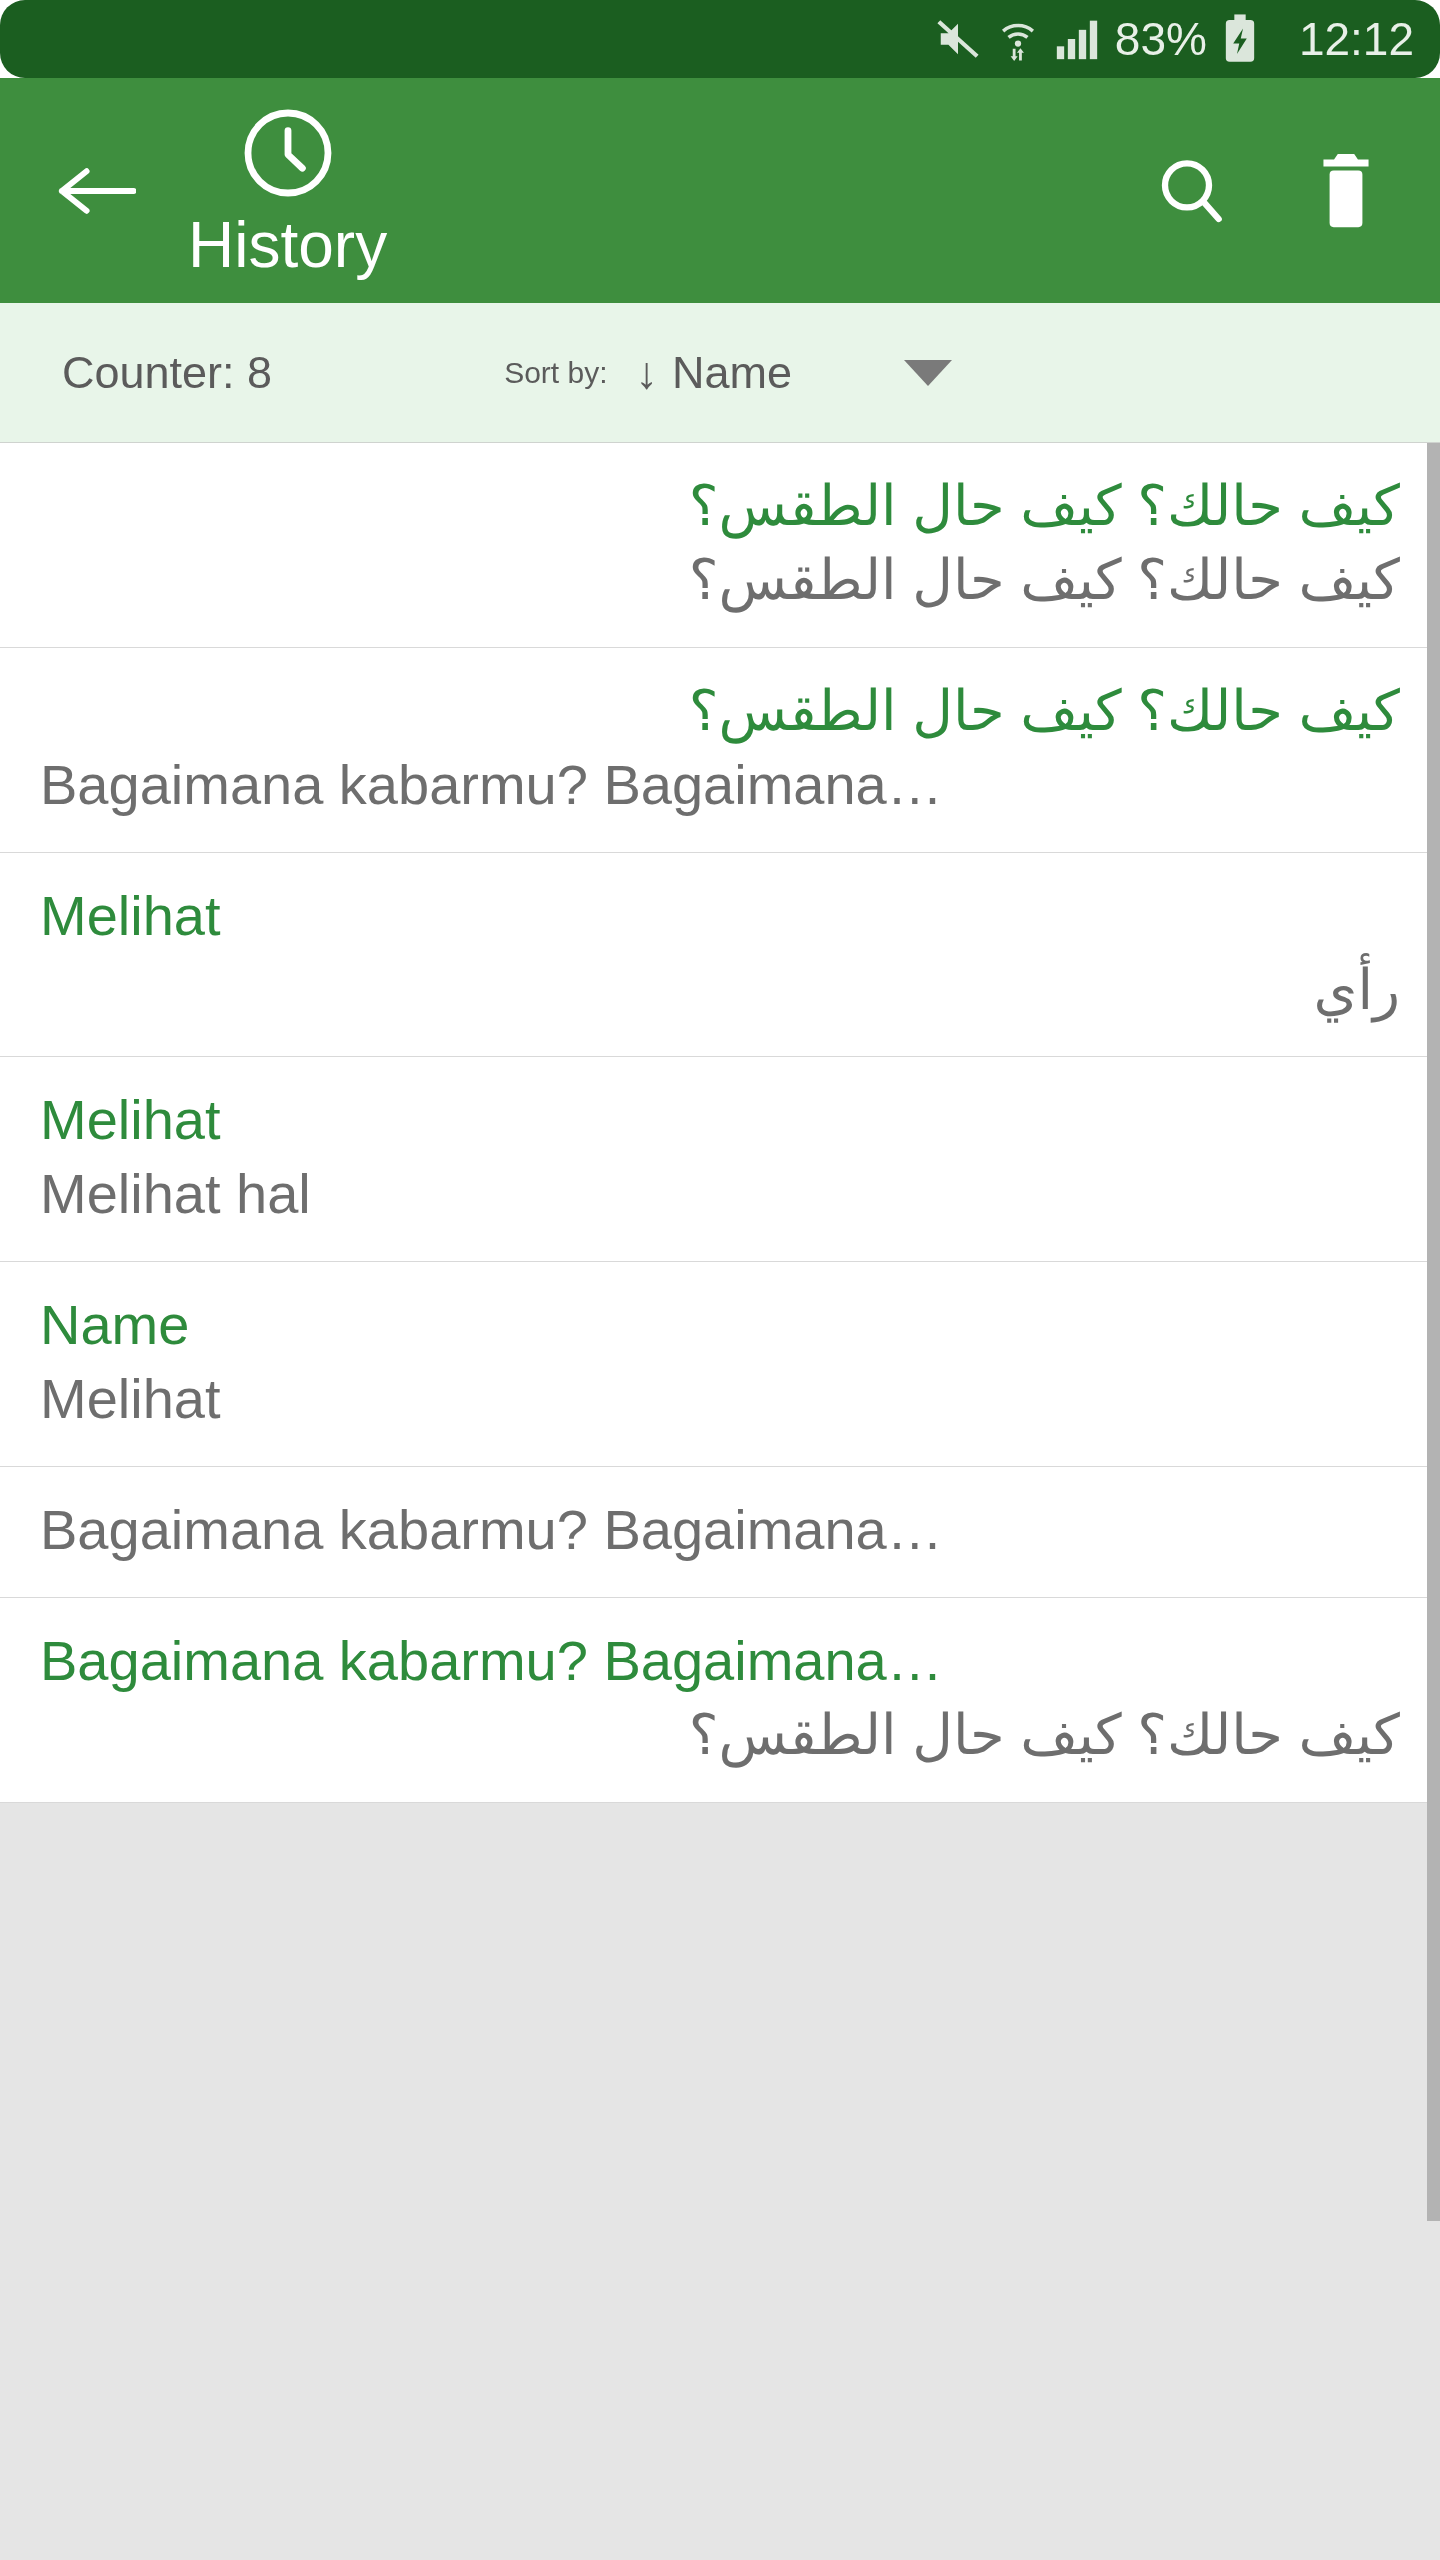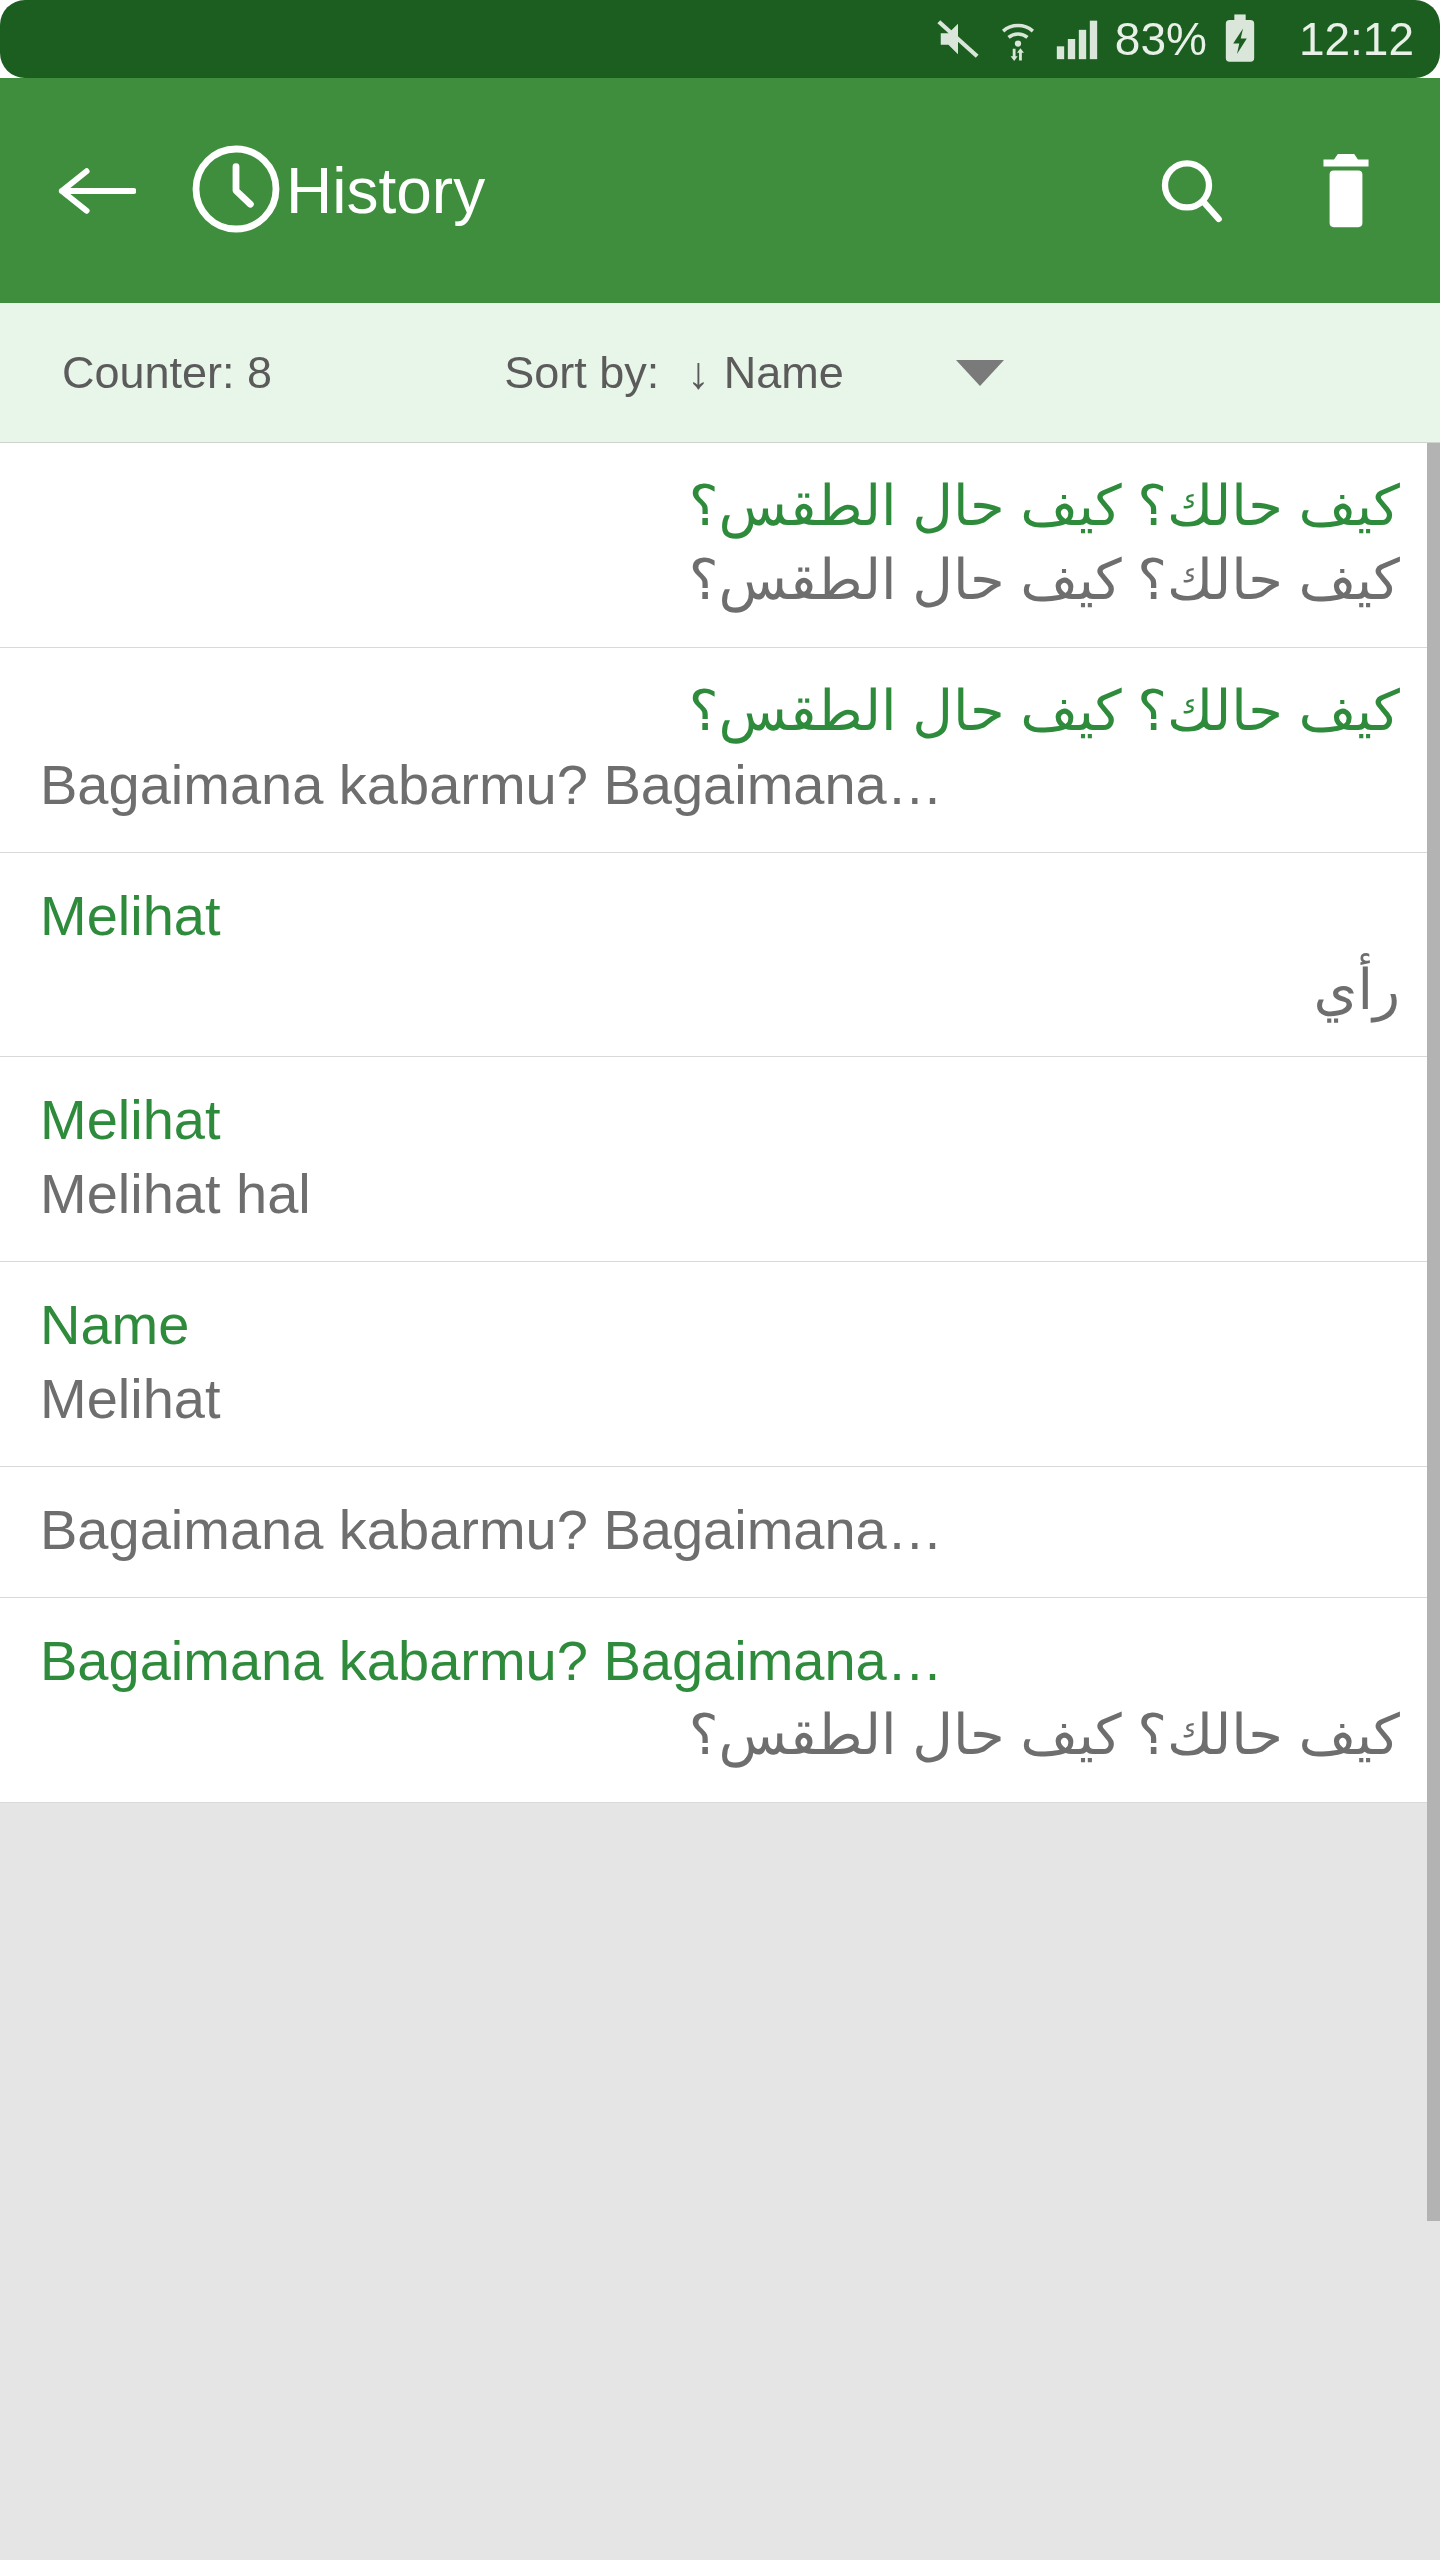--- a/index.html
+++ b/index.html
@@ -27,21 +27,21 @@
   
   .appbar{
     height:225px; width:100%;
     background:#3e8e3e;
     display:flex; align-items:center;
     padding:0 44px 0 52px;
     position:relative;
   }
   .appbar .back{ width:92px; display:flex; align-items:center; }
   .appbar .titlewrap{
-    display:flex; align-items:center; margin-left:44px; gap:2px;
+    display:flex; align-items:center; margin-left:44px; gap:8px;flex-direction:column;
   }
   .appbar .title{
     color:#ffffff; font-size:64px; font-weight:400; line-height:1;
     white-space:nowrap;
   }
   .appbar .actions{
     margin-left:auto; display:flex; align-items:center; gap:78px;
     padding-right:14px;
   }
   .appbar .act{ display:flex; align-items:center; justify-content:center; }
@@ -53,21 +53,21 @@
     display:flex; align-items:center;
     border-bottom:1px solid #cfd3cf;
     position:relative;
   }
   .counter{
     color:#5b5b5b; font-size:45px; margin-left:62px; white-space:nowrap;
   }
   .sortgroup{
     display:flex; align-items:center; margin-left:232px; gap:0;
   }
-  .sortlabel{ color:#5b5b5b; font-size:45px; white-space:nowrap;text-align:center; }
+  .sortlabel{ color:#5b5b5b; font-size:30px; white-space:nowrap;text-align:center; }
   .sortvalue{
     color:#5b5b5b; font-size:45px; margin-left:28px; display:flex;
     align-items:center; gap:14px; white-space:nowrap;
   }
   .caret{
     margin-left:112px;
     width:0; height:0;
     border-left:24px solid transparent;
     border-right:24px solid transparent;
     border-top:26px solid #7a7a7a;

